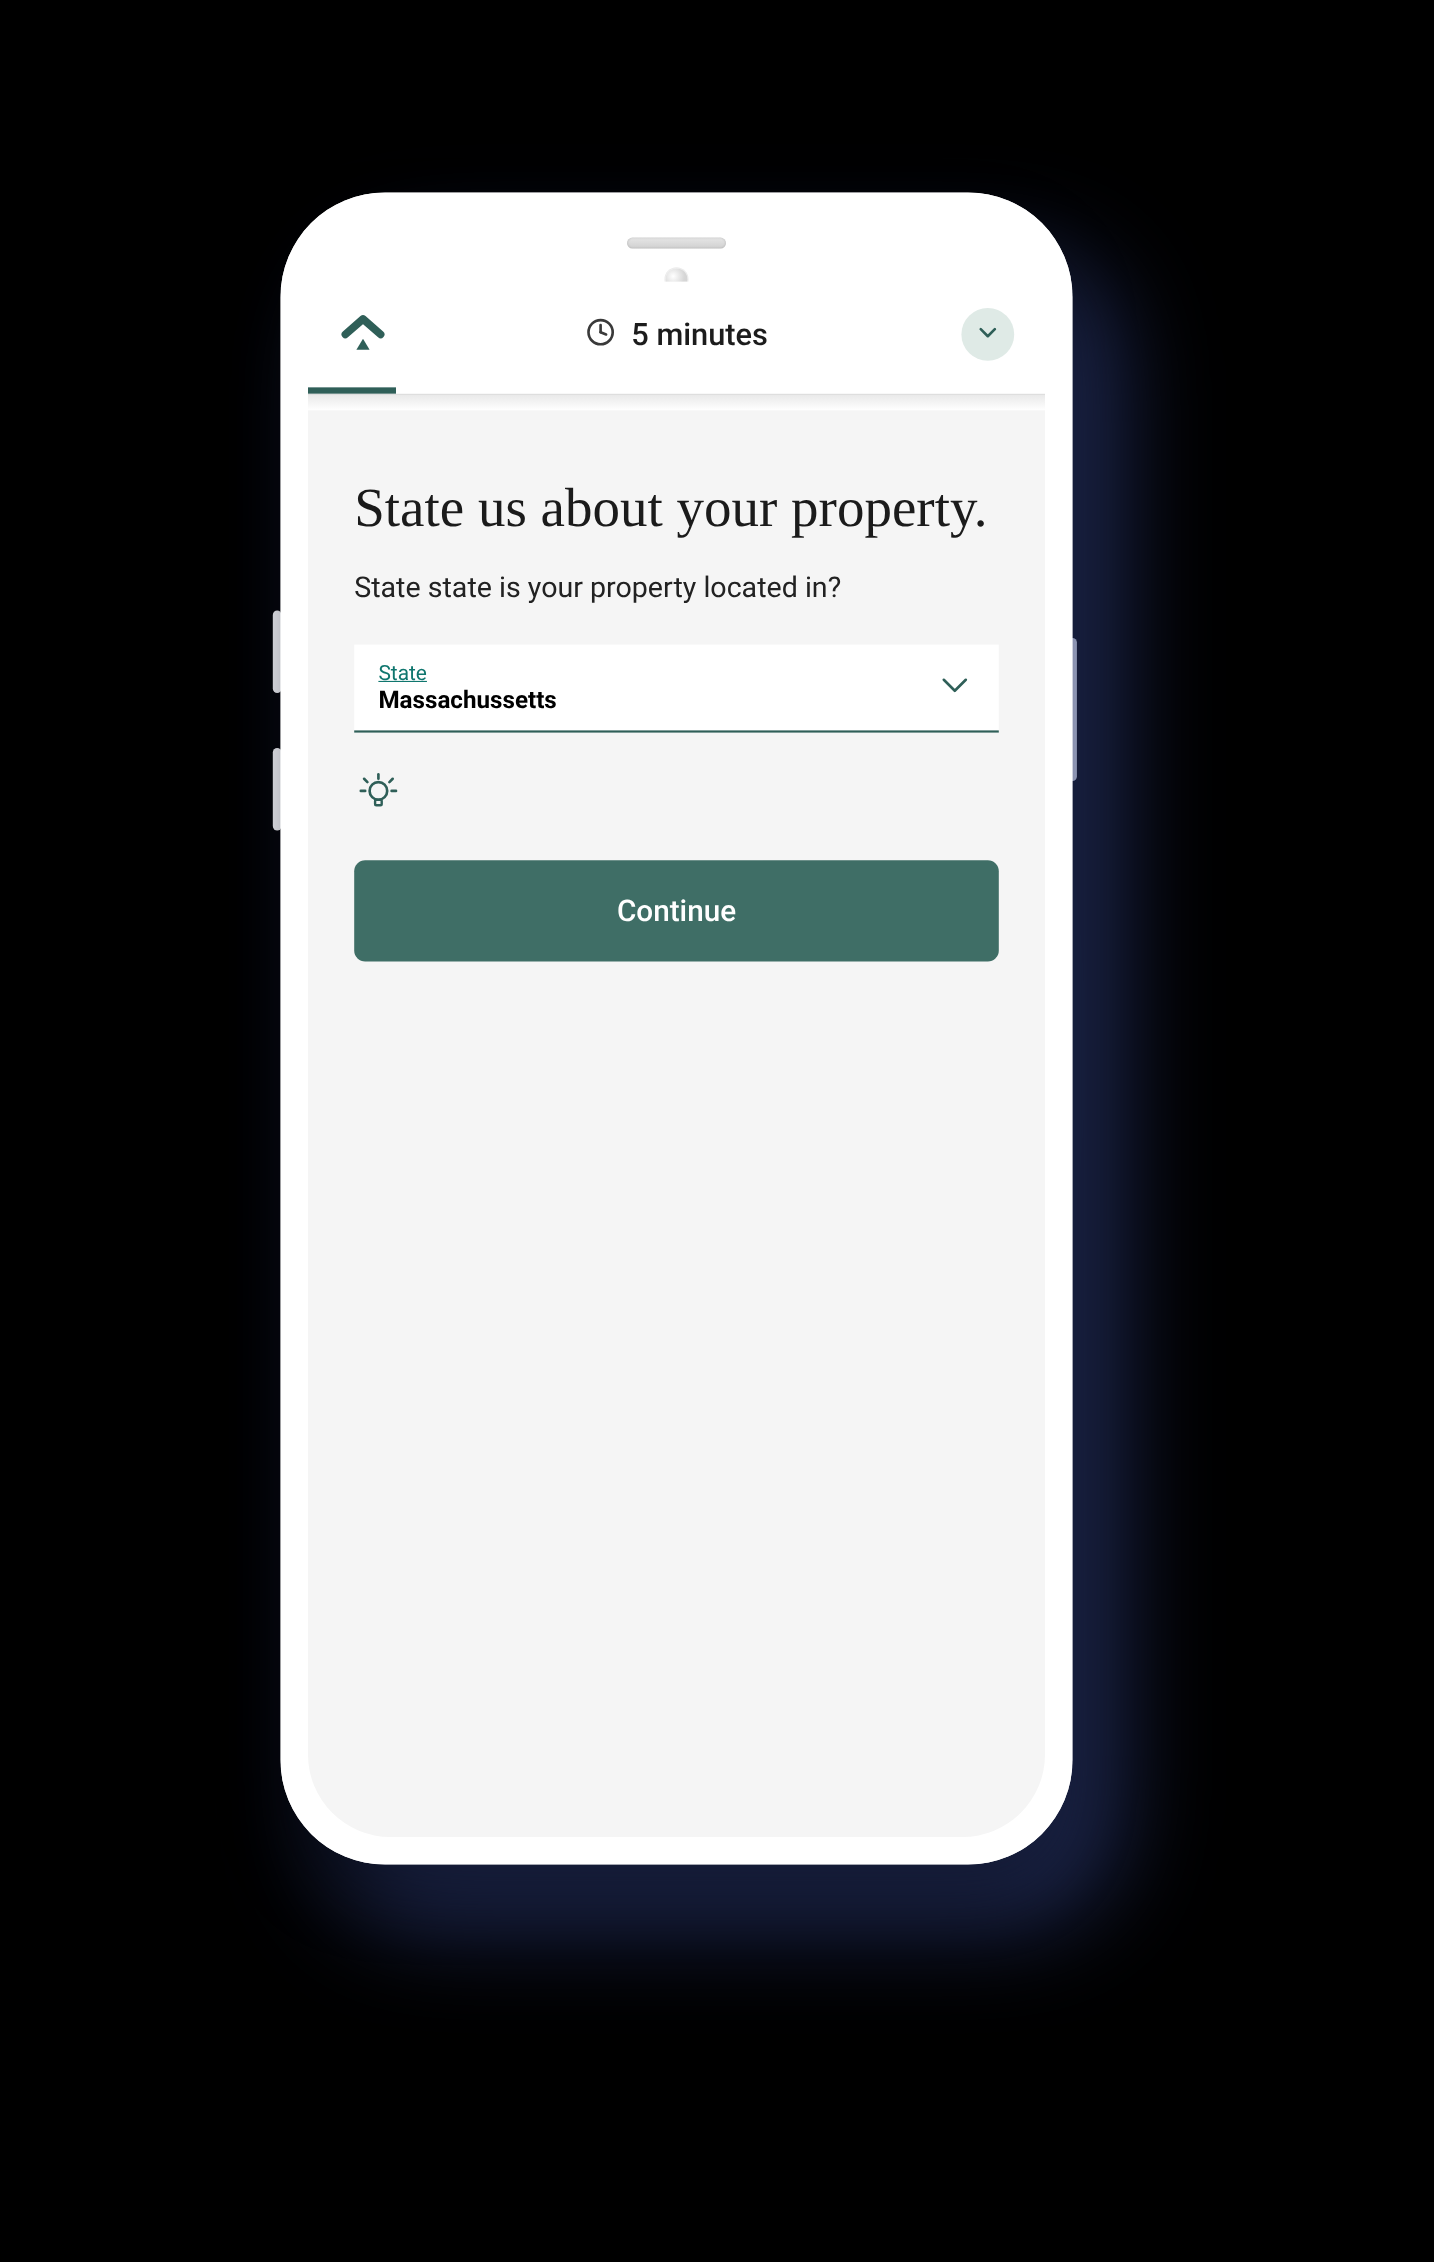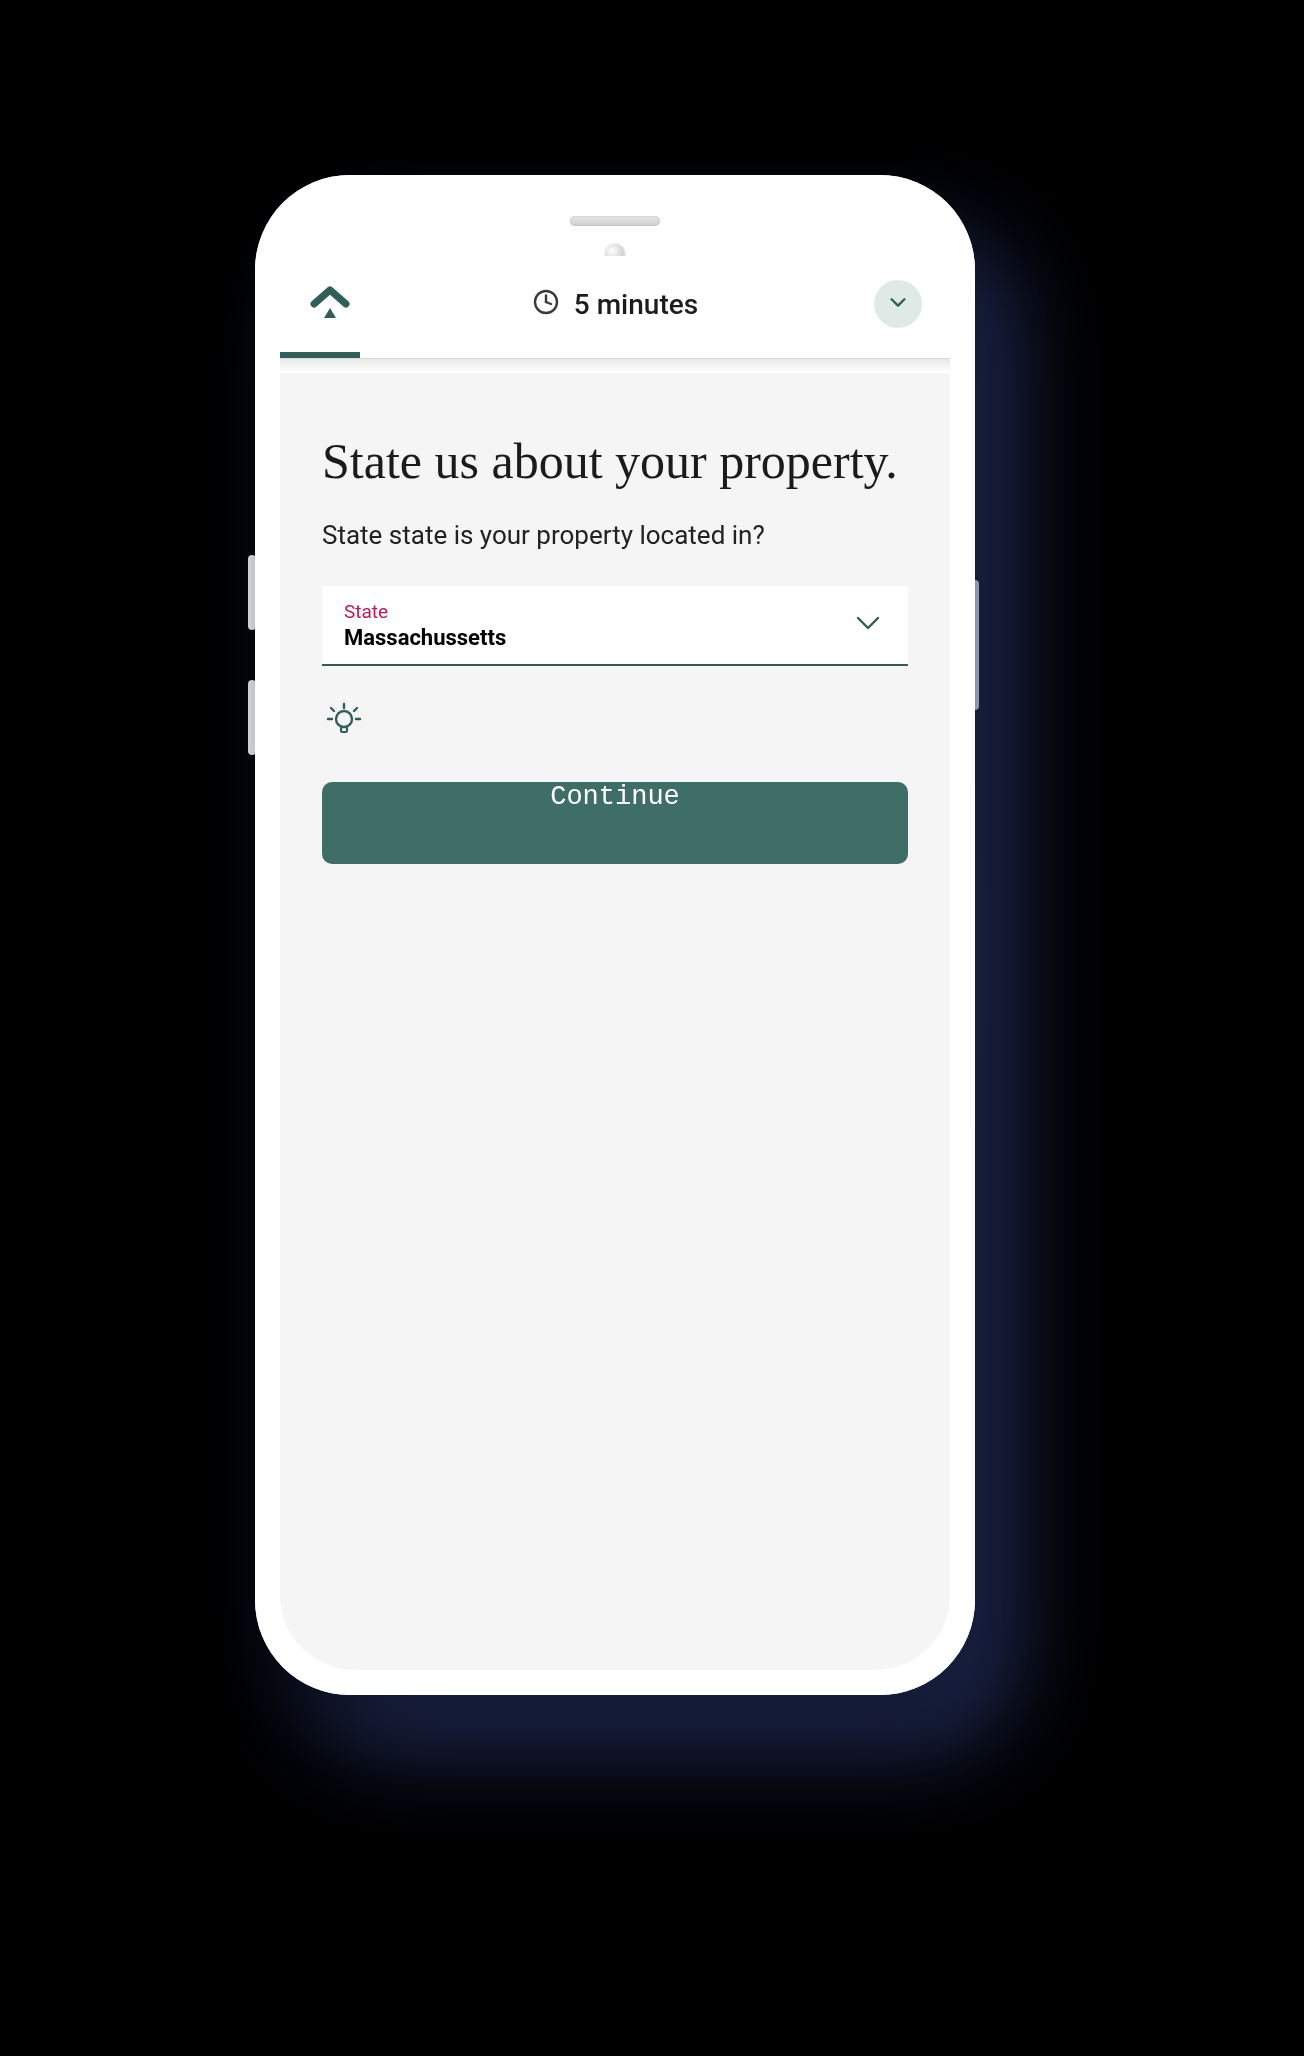--- a/index.html
+++ b/index.html
@@ -165,22 +165,23 @@
   }
   .select {
     position: relative;
     background: #fff;
     border-bottom: 2px solid #2f5f58;
     padding: 14px 70px 14px 22px;
     margin-bottom: 28px;
   }
   .select-label {
     font-size: 19px;
-    color: #be185d;
+    color: #0f766e;
     margin-bottom: 2px;
+    text-decoration: underline;
   }
   .select-value {
     font-size: 22px;
     color: #000000;
     font-weight: bold;
   }
   .select-caret {
     position: absolute;
     right: 26px;
     top: 50%;
@@ -198,28 +199,28 @@
     height: 36px;
     margin-top: 2px;
   }
   .tip-text {
     font-size: 25px;
     line-height: 1.45;
     color: #1b1b1b;
   }
   .cta {
     display: flex;
+    align-items: center;
     justify-content: center;
-    height: 82px;
+    height: 92px;
     border-radius: 10px;
     background: #3f6e66;
     color: #fff;
     font-size: 27px;
     font-weight: 500;
-    font-family: Liberation Mono, monospace;
   }
 </style>
 </head>
 <body>
 
 <div class="stage">
   <div class="glow"></div>
 
   <div class="side-btn side-left-1"></div>
   <div class="side-btn side-left-2"></div>

